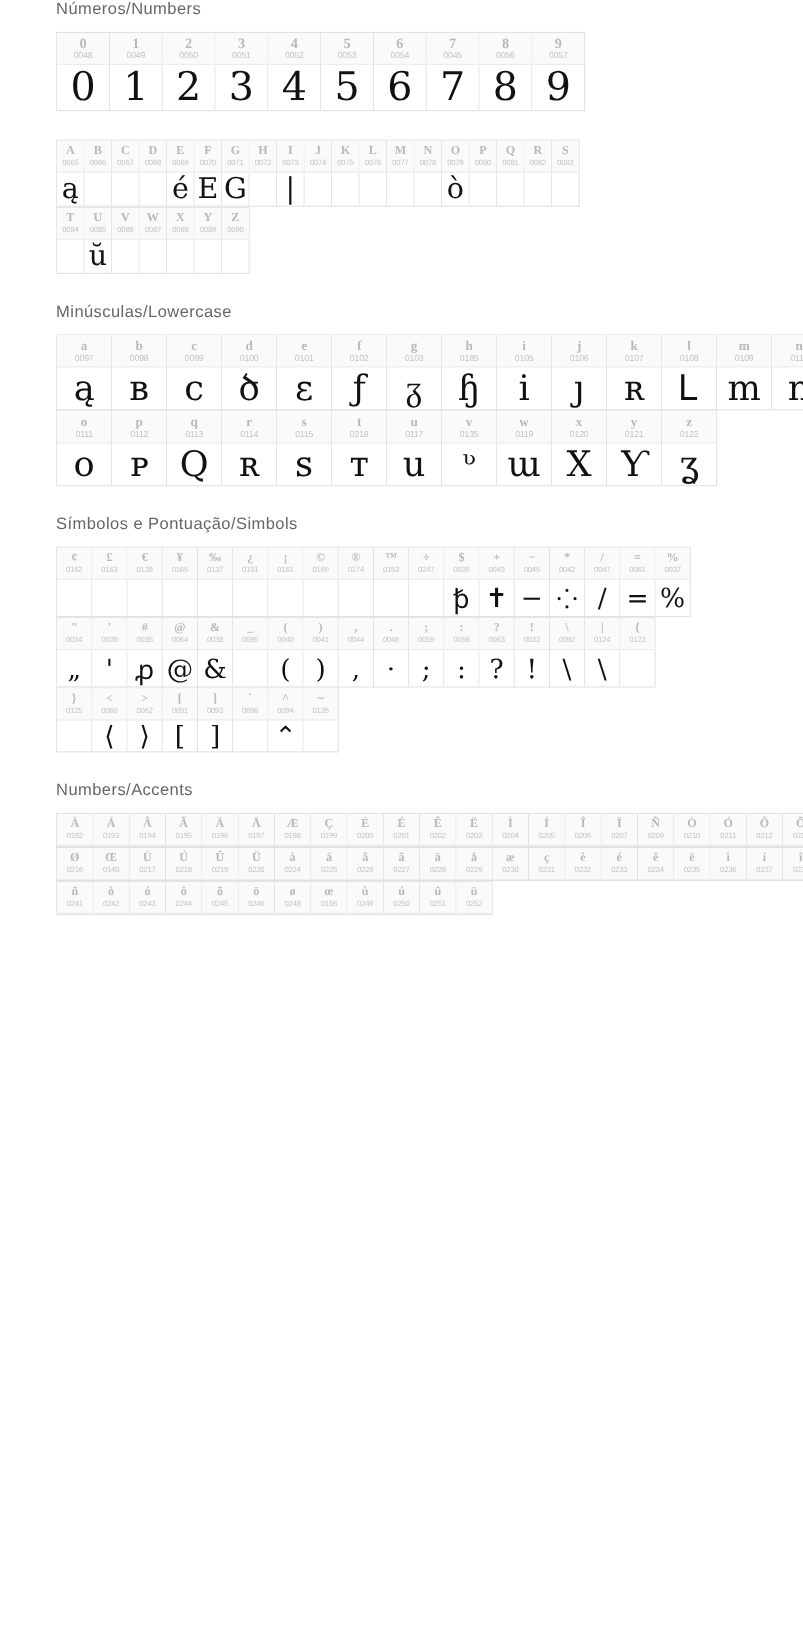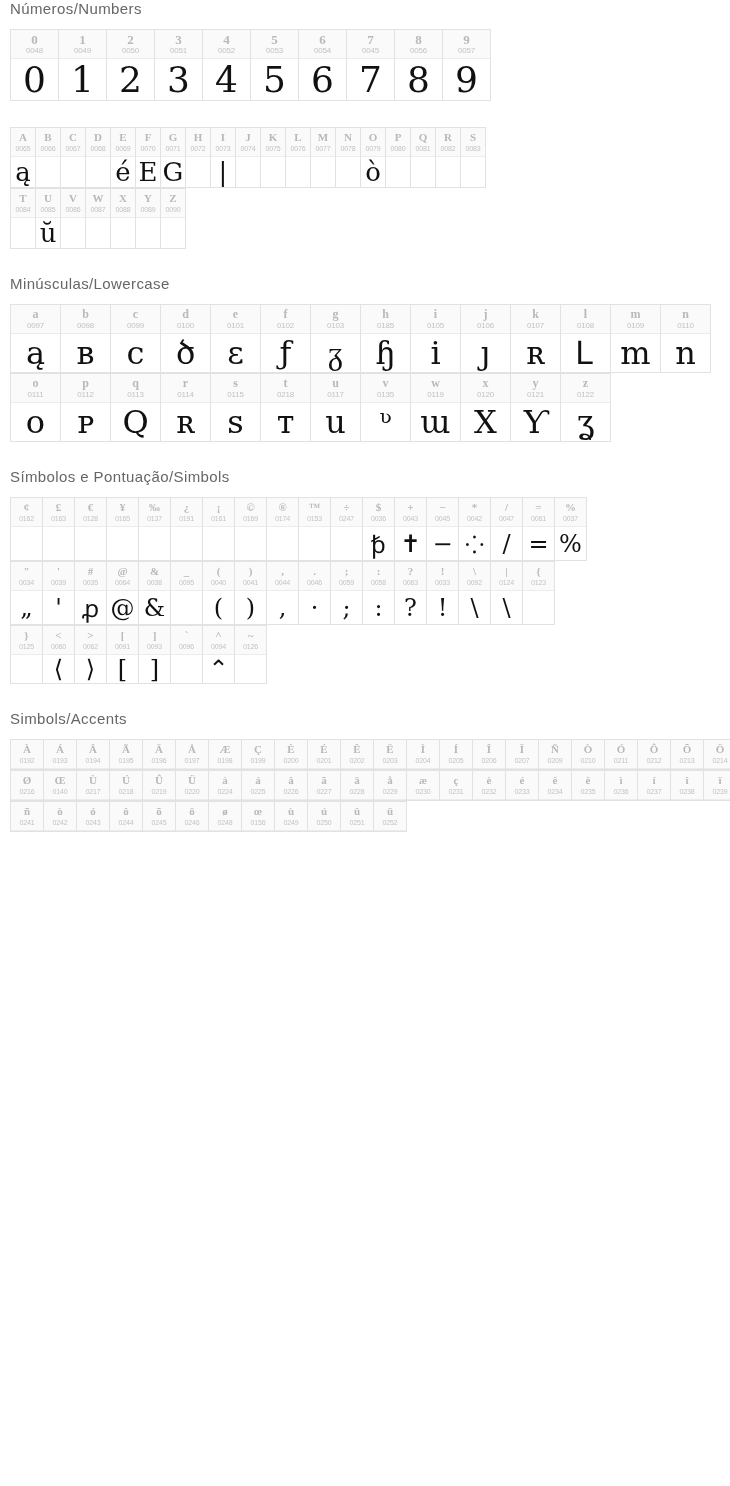--- a/index.html
+++ b/index.html
@@ -9,20 +9,21 @@
     background: #ffffff;
     width: 730px;
   }
   body {
     font-family: "Liberation Sans", sans-serif;
     color: #555555;
   }
   .page {
     width: 642px;
     padding: 0 0 20px 0;
+    margin-left: 41px;
   }
   .section-title {
     font-size: 15px;
     color: #666666;
     letter-spacing: 0.4px;
     margin: 0 0 12px 10px;
     font-weight: normal;
   }
   .section {
     margin-bottom: 26px;
@@ -855,21 +856,21 @@
           <div class="cell">
             <div class="cell-head">
               <div class="cell-char">~</div>
               <div class="cell-code">0126</div>
             </div>
             <div class="cell-glyph"></div>
           </div>
         </div>
       </div>
       <div class="section accents">
-        <div class="section-title">Simbols/Accents</div>
+        <div class="section-title">Numbers/Accents</div>
         <div class="grid-row">
           <div class="cell">
             <div class="cell-head">
               <div class="cell-char">À</div>
               <div class="cell-code">0192</div>
             </div>
             <div class="cell-glyph"></div>
           </div>
           <div class="cell">
             <div class="cell-head">

